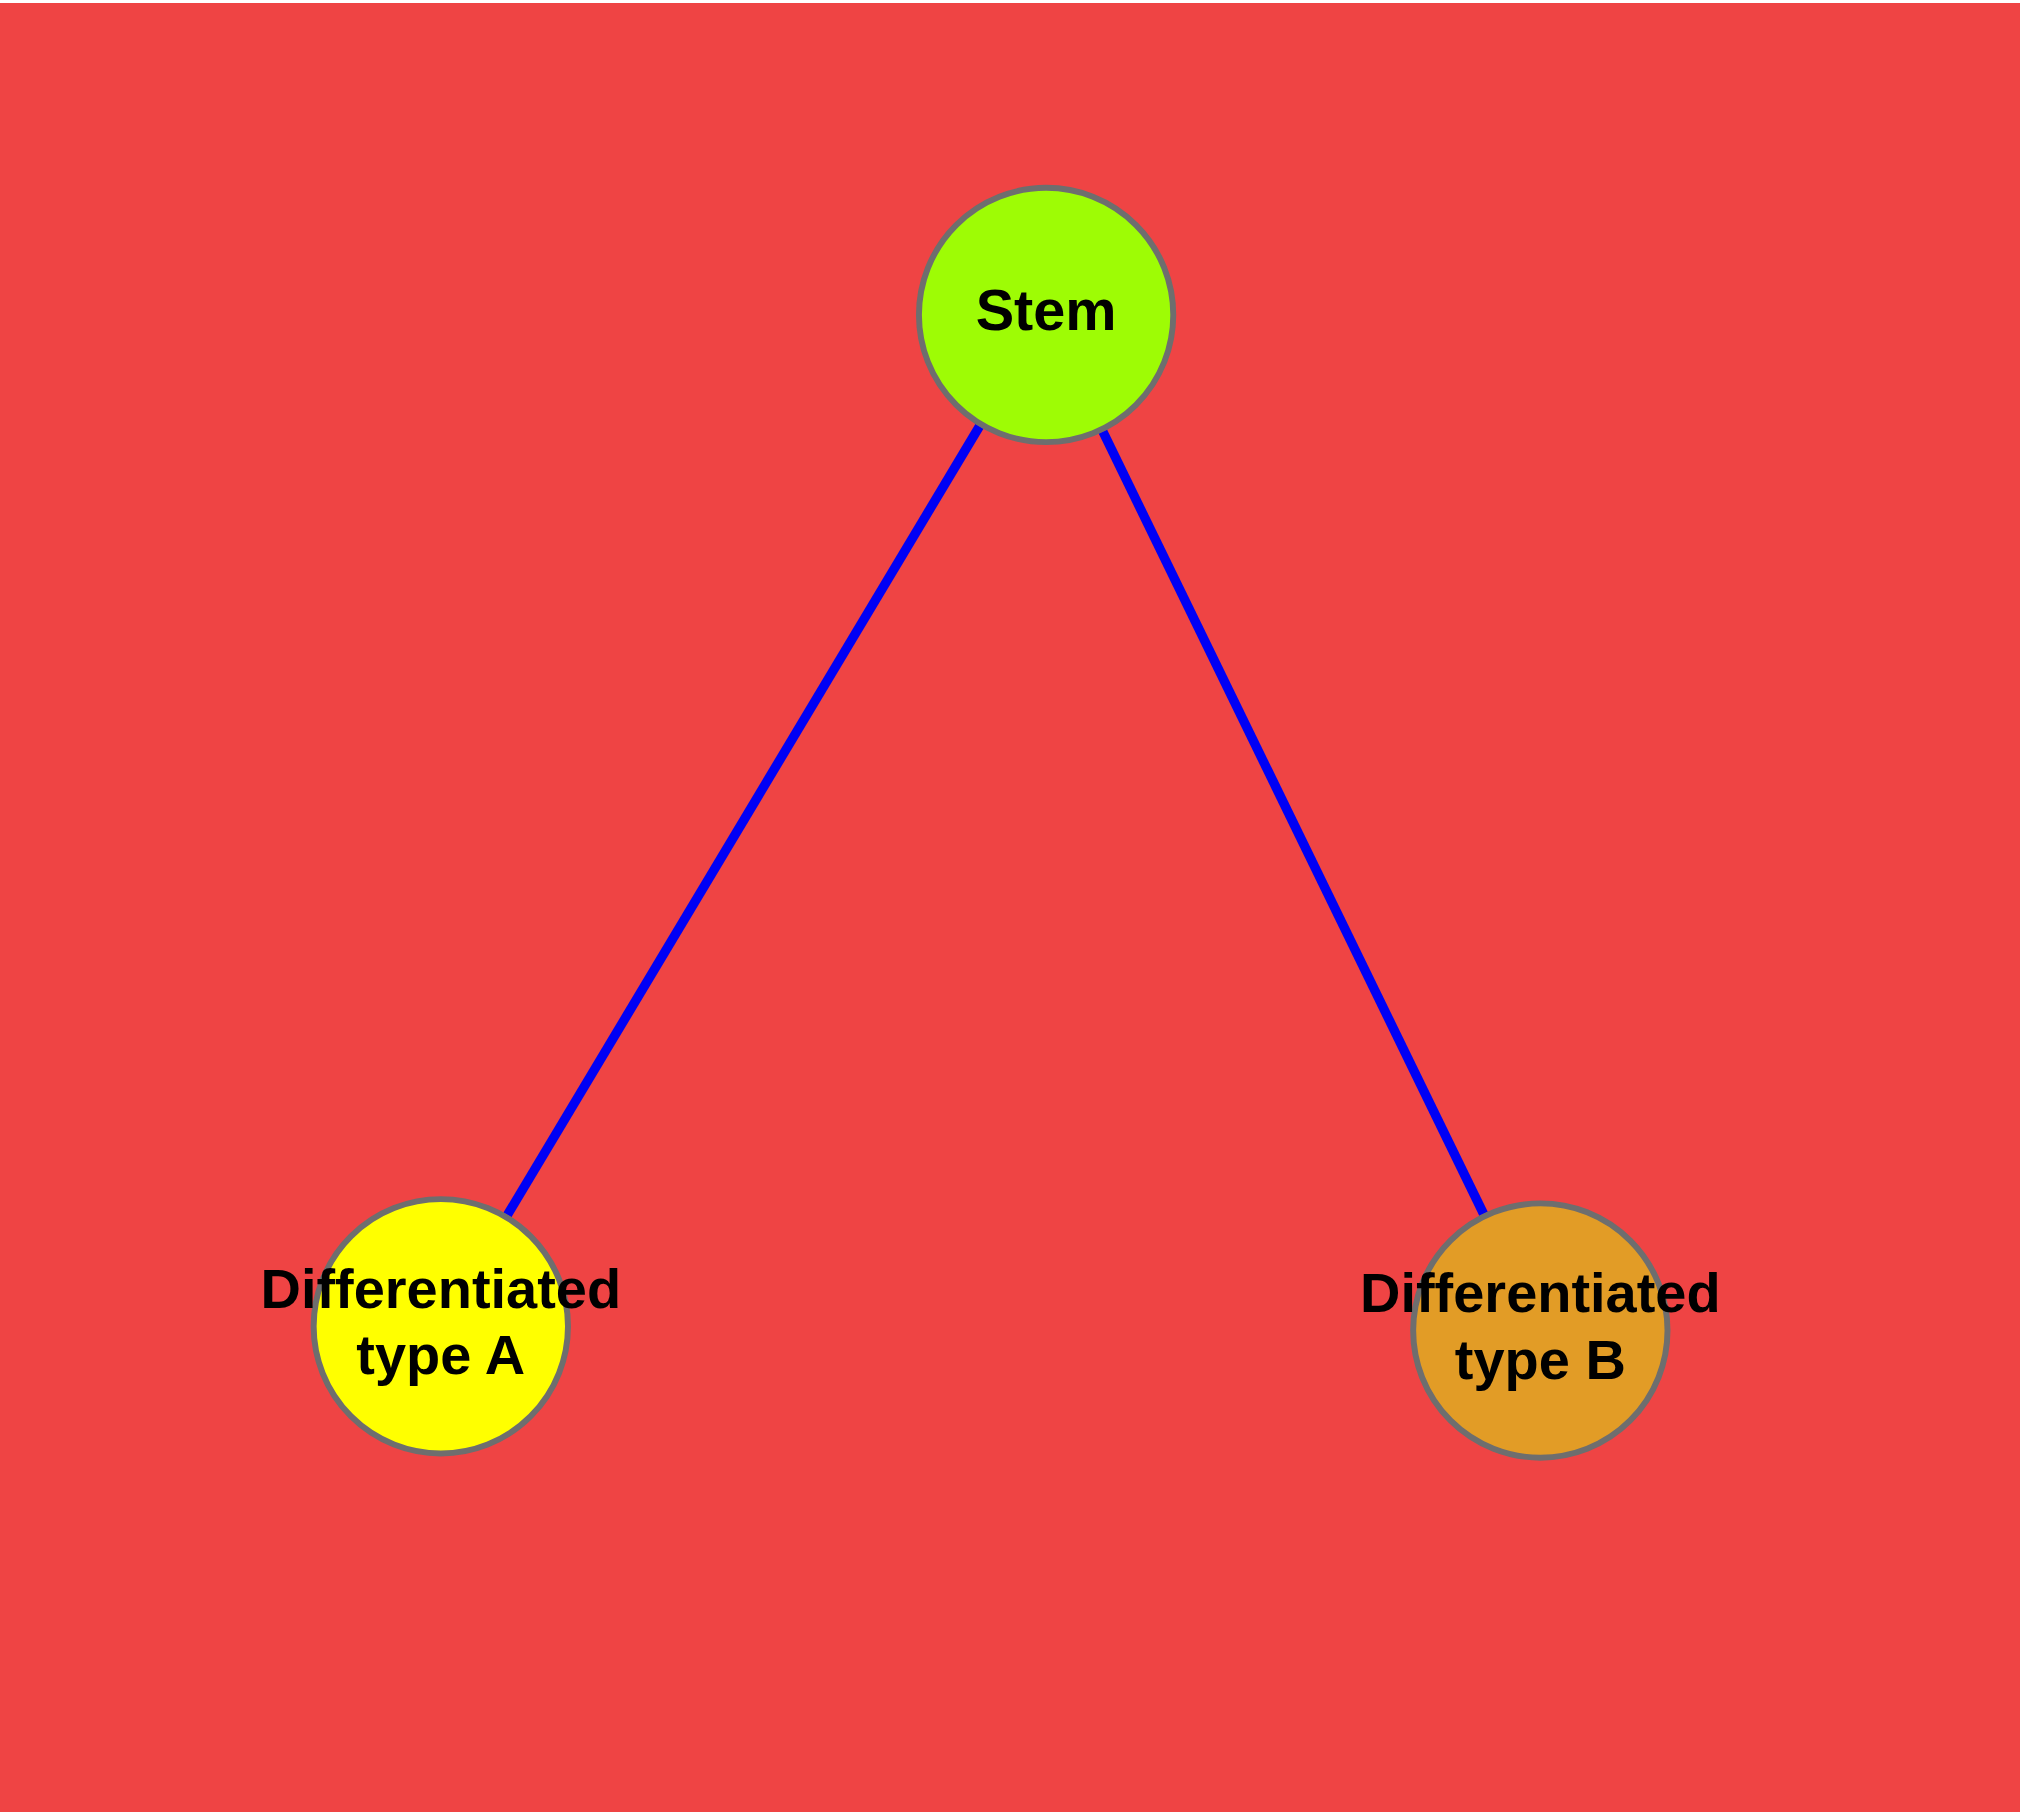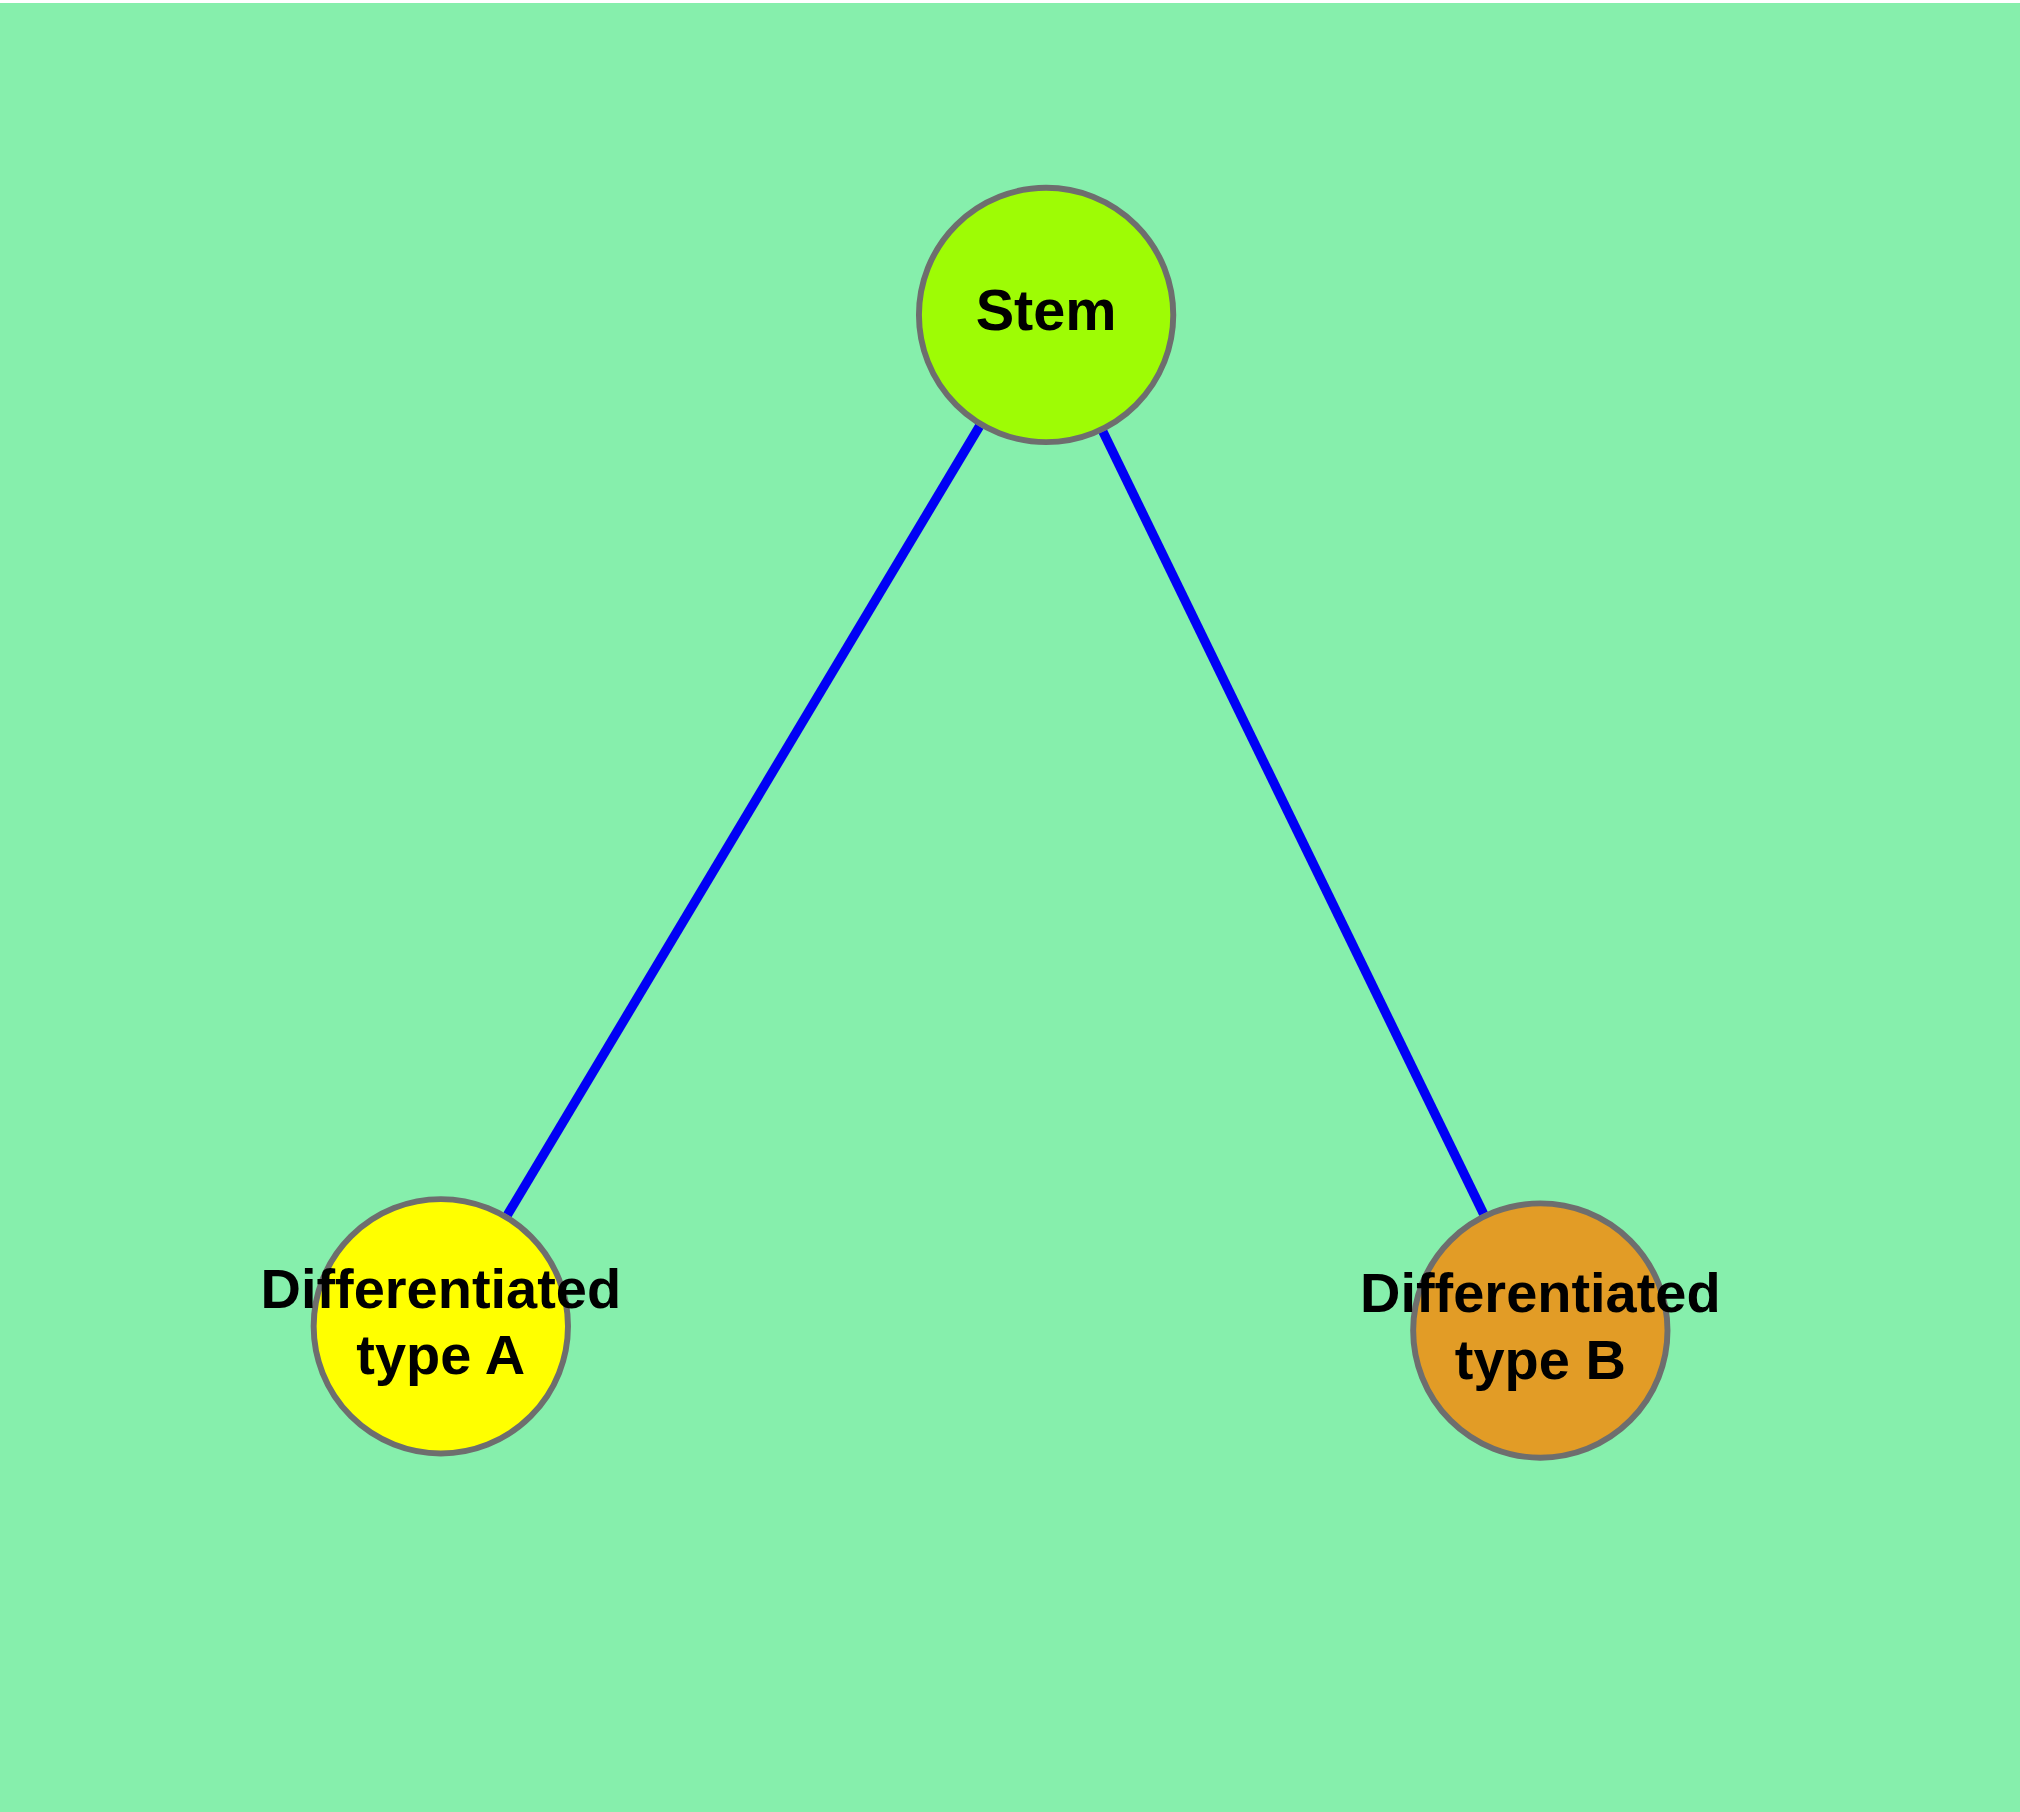--- a/index.html
+++ b/index.html
@@ -14,21 +14,21 @@
     background: #ffffff;
     overflow: hidden;
     font-family: "Liberation Sans", sans-serif;
   }
   #plot-area {
     position: absolute;
     left: 0;
     top: 3.4px;
     width: 2021px;
     height: 1809px;
-    background: #86efac;
+    background: #ef4444;
   }
   #graph-svg {
     position: absolute;
     left: 0;
     top: 0;
     width: 2021px;
     height: 1809px;
     display: block;
   }
   .node-label {

